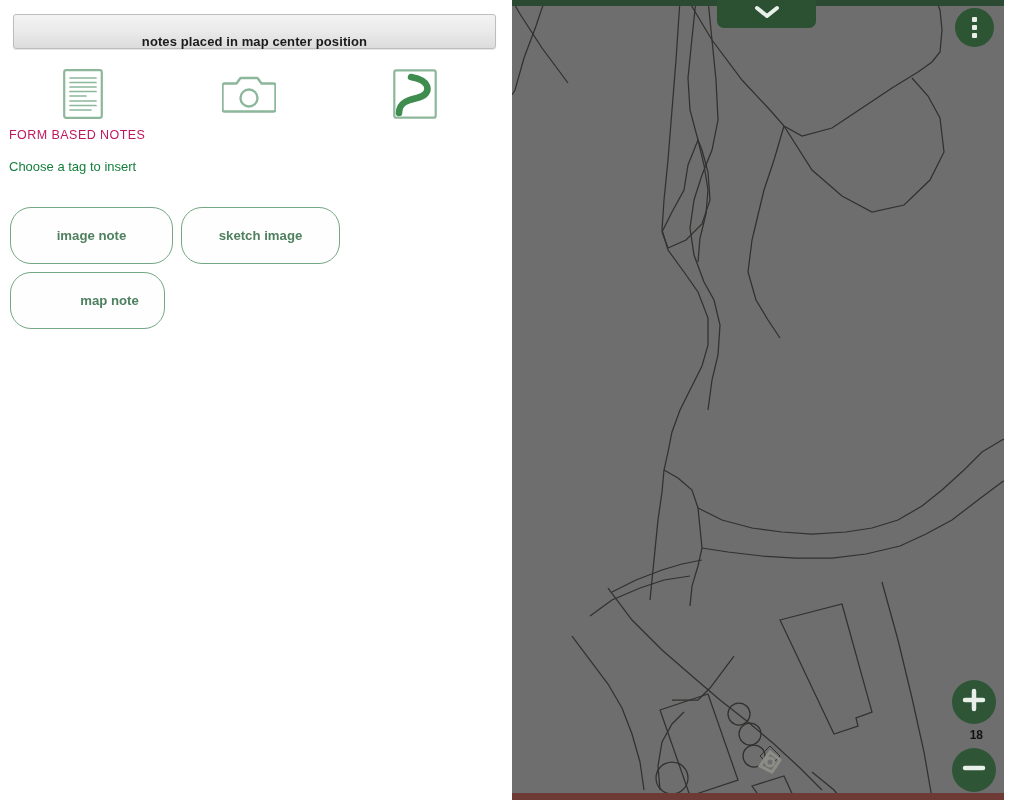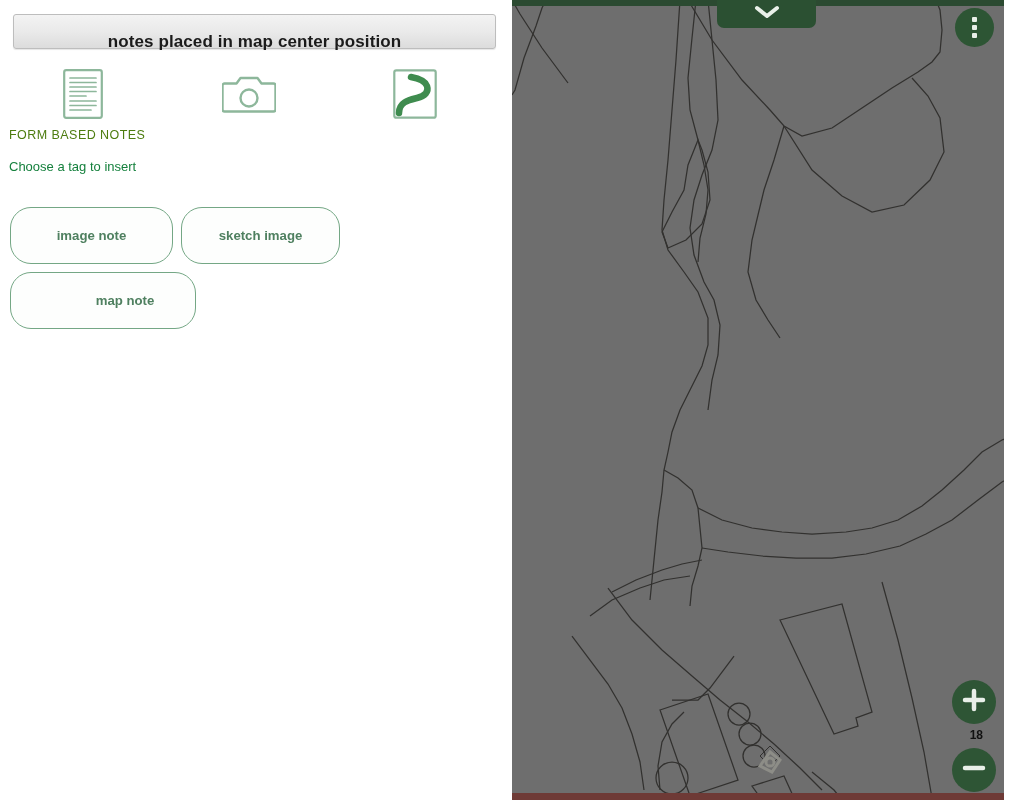--- a/index.html
+++ b/index.html
@@ -21,33 +21,33 @@
   }
   .title-bar{
     position:absolute;left:13px;top:14px;width:481px;height:33px;
     border:1px solid #bdbdbd;
     border-radius:3px;
     background:linear-gradient(to bottom,#f3f3f3 0%,#eaeaea 50%,#dcdcdc 100%);
     box-shadow:0 1px 1px rgba(0,0,0,0.10);
     display:flex;align-items:center;justify-content:center;
   }
   .title-bar-text{
-    font-size:17px;font-weight:bold;color:#1b1b1b;letter-spacing:0.1px;margin-top:20px;
+    font-size:13px;font-weight:bold;color:#1b1b1b;letter-spacing:0.1px;margin-top:20px;
   }
 
   .icon-row{
     position:absolute;left:0;top:62px;width:500px;height:64px;
     display:flex;align-items:center;
   }
   .icon-cell{width:166px;display:flex;align-items:center;justify-content:center;}
   .icon-cell svg{display:block;}
 
   .section-label{
     position:absolute;left:9px;top:128px;
-    font-size:12.5px;color:#4d7c0f;letter-spacing:0.45px;
+    font-size:12.5px;color:#be185d;letter-spacing:0.45px;
   }
   .section-sub{
     position:absolute;left:9px;top:159px;
     font-size:13px;color:#15803d;
   }
 
   .tag-grid{
     position:absolute;left:10px;top:207px;width:492px;
     display:flex;flex-wrap:wrap;
   }
@@ -58,21 +58,21 @@
     border:1.6px solid #74a785;
     border-radius:21px;
     background:#fdfefd;
     display:flex;align-items:center;justify-content:center;
     font-size:13.2px;font-weight:bold;color:#4f8060;
     cursor:pointer;
     user-select:none;
   }
   .tag-btn.w0{width:163px;}
   .tag-btn.w1{width:159px;}
-  .tag-btn.w2{width:186px;padding-left:44px;}
+  .tag-btn.w2{width:155px;padding-left:44px;}
 
   
   .map-panel{
     position:relative;
     width:492px;height:800px;
     background:#6e6e6e;
     overflow:hidden;
   }
   .map-svg{position:absolute;left:0;top:0;width:512px;height:800px;}
 

